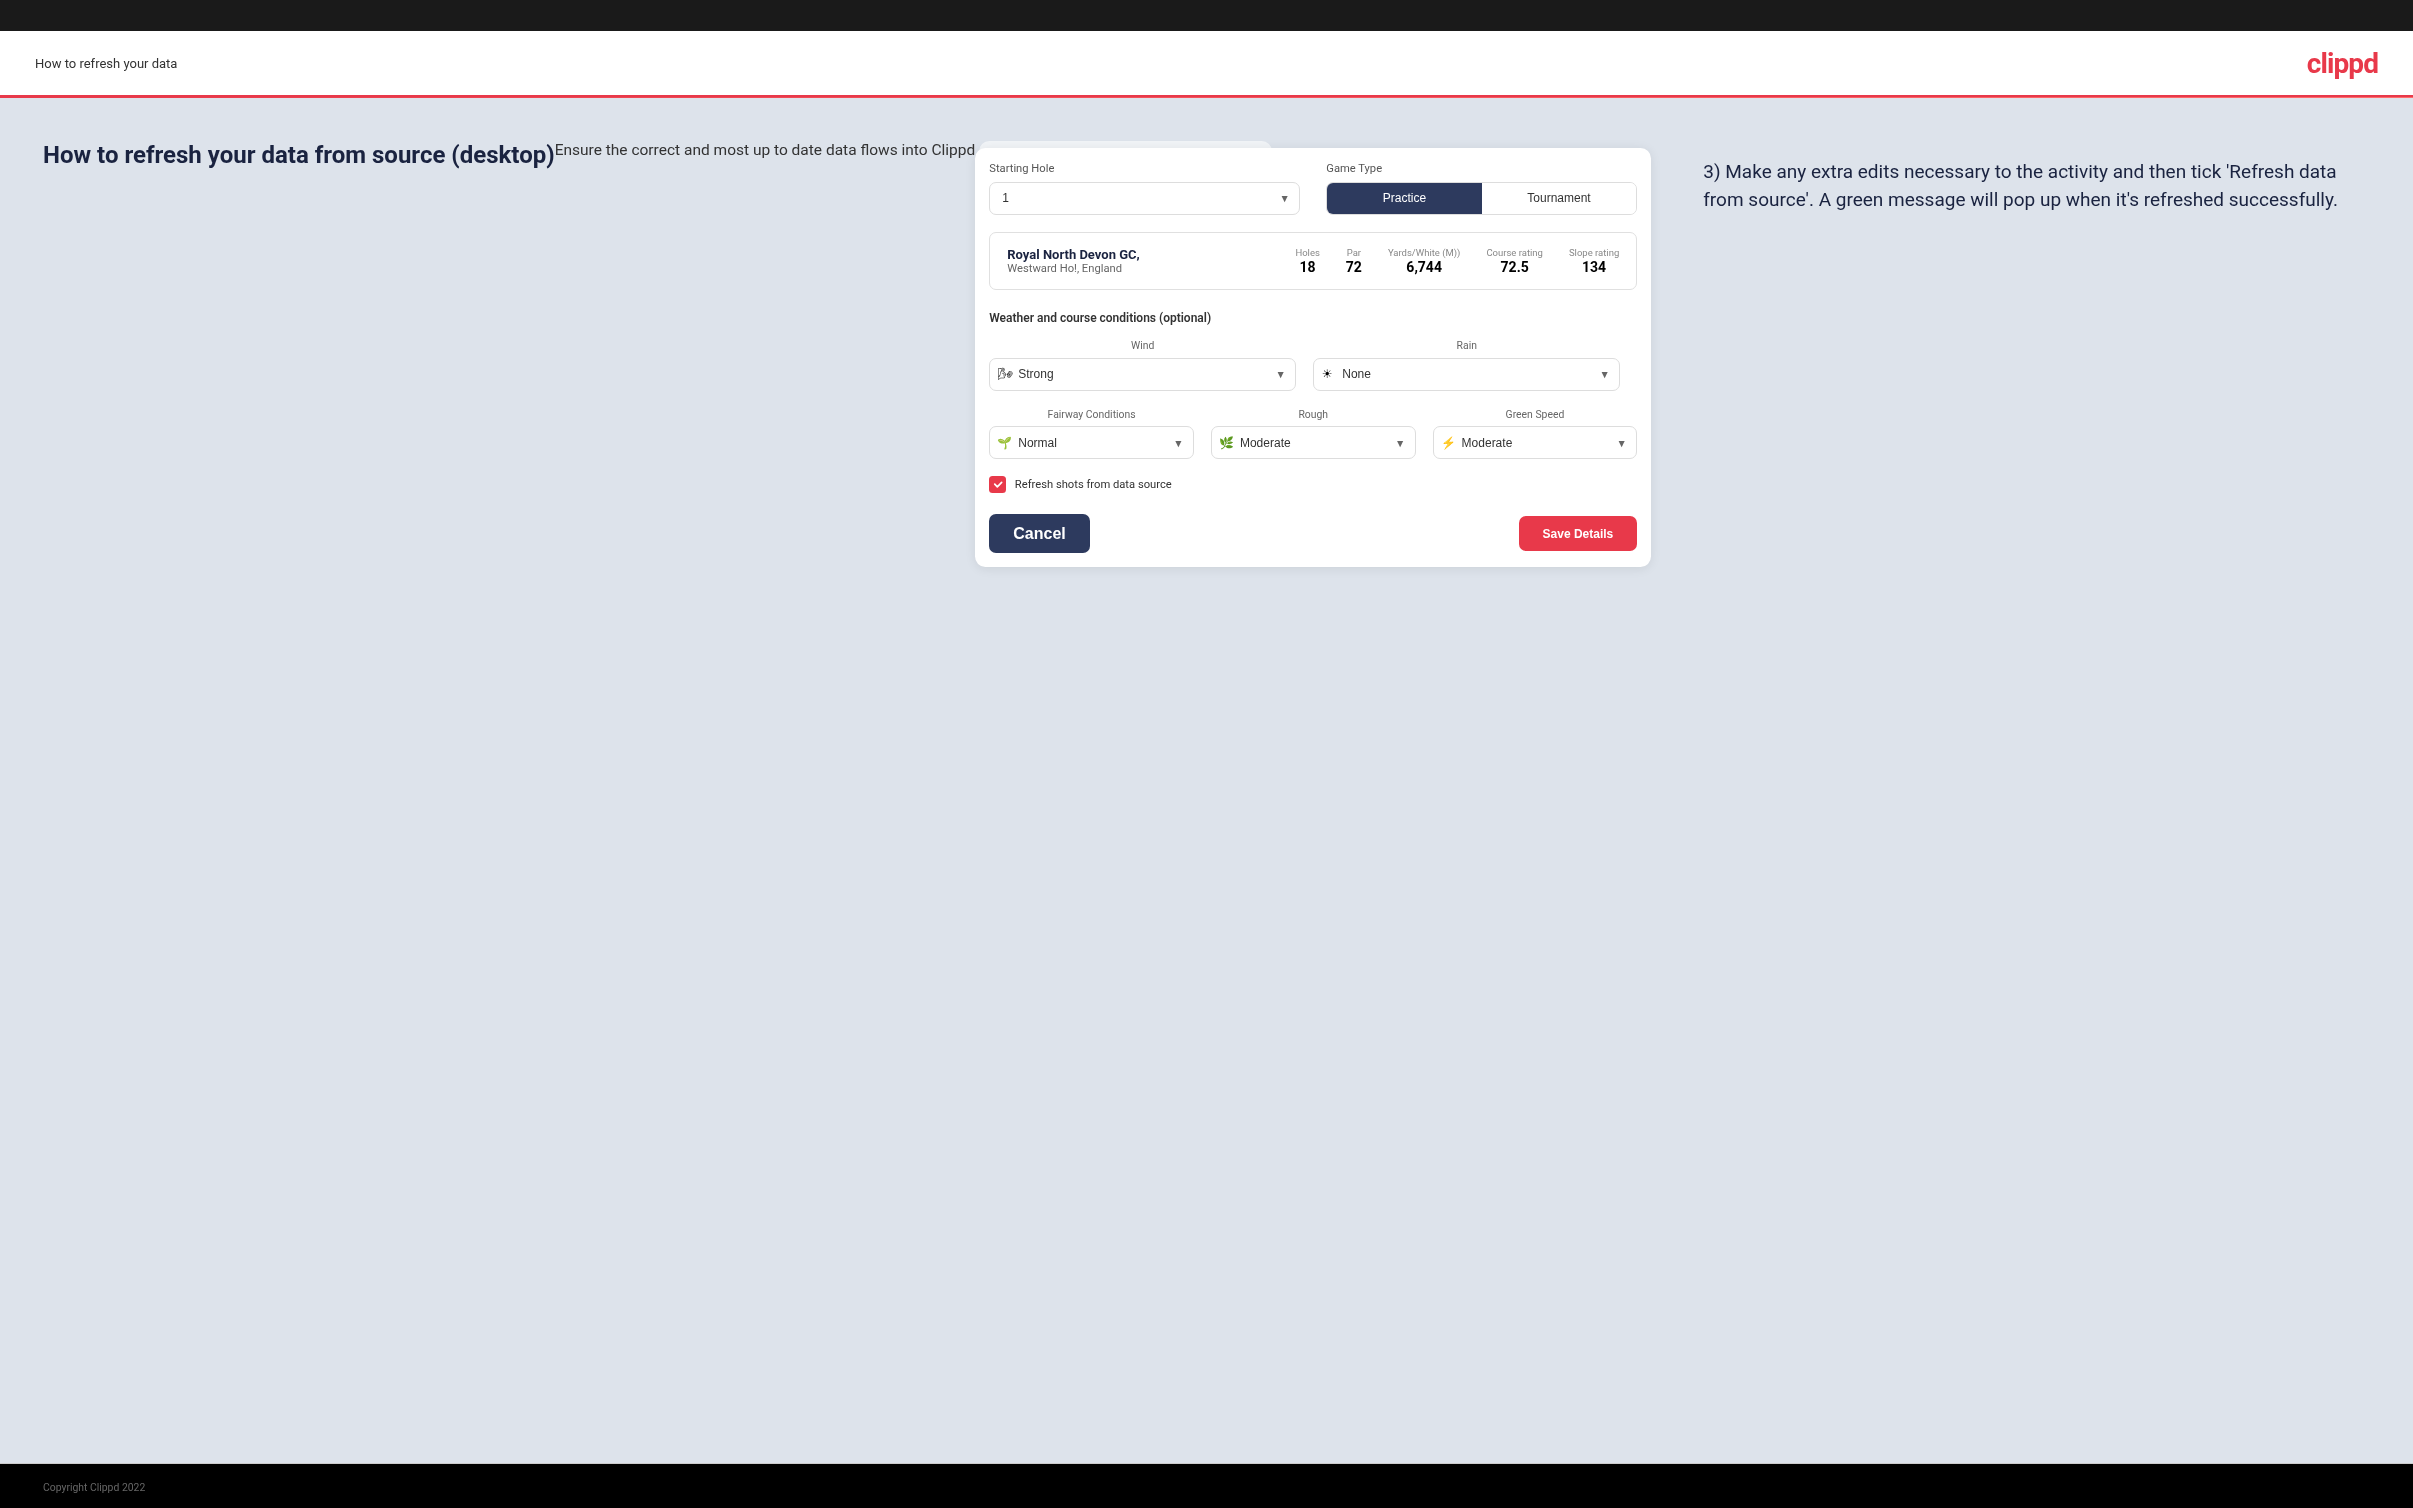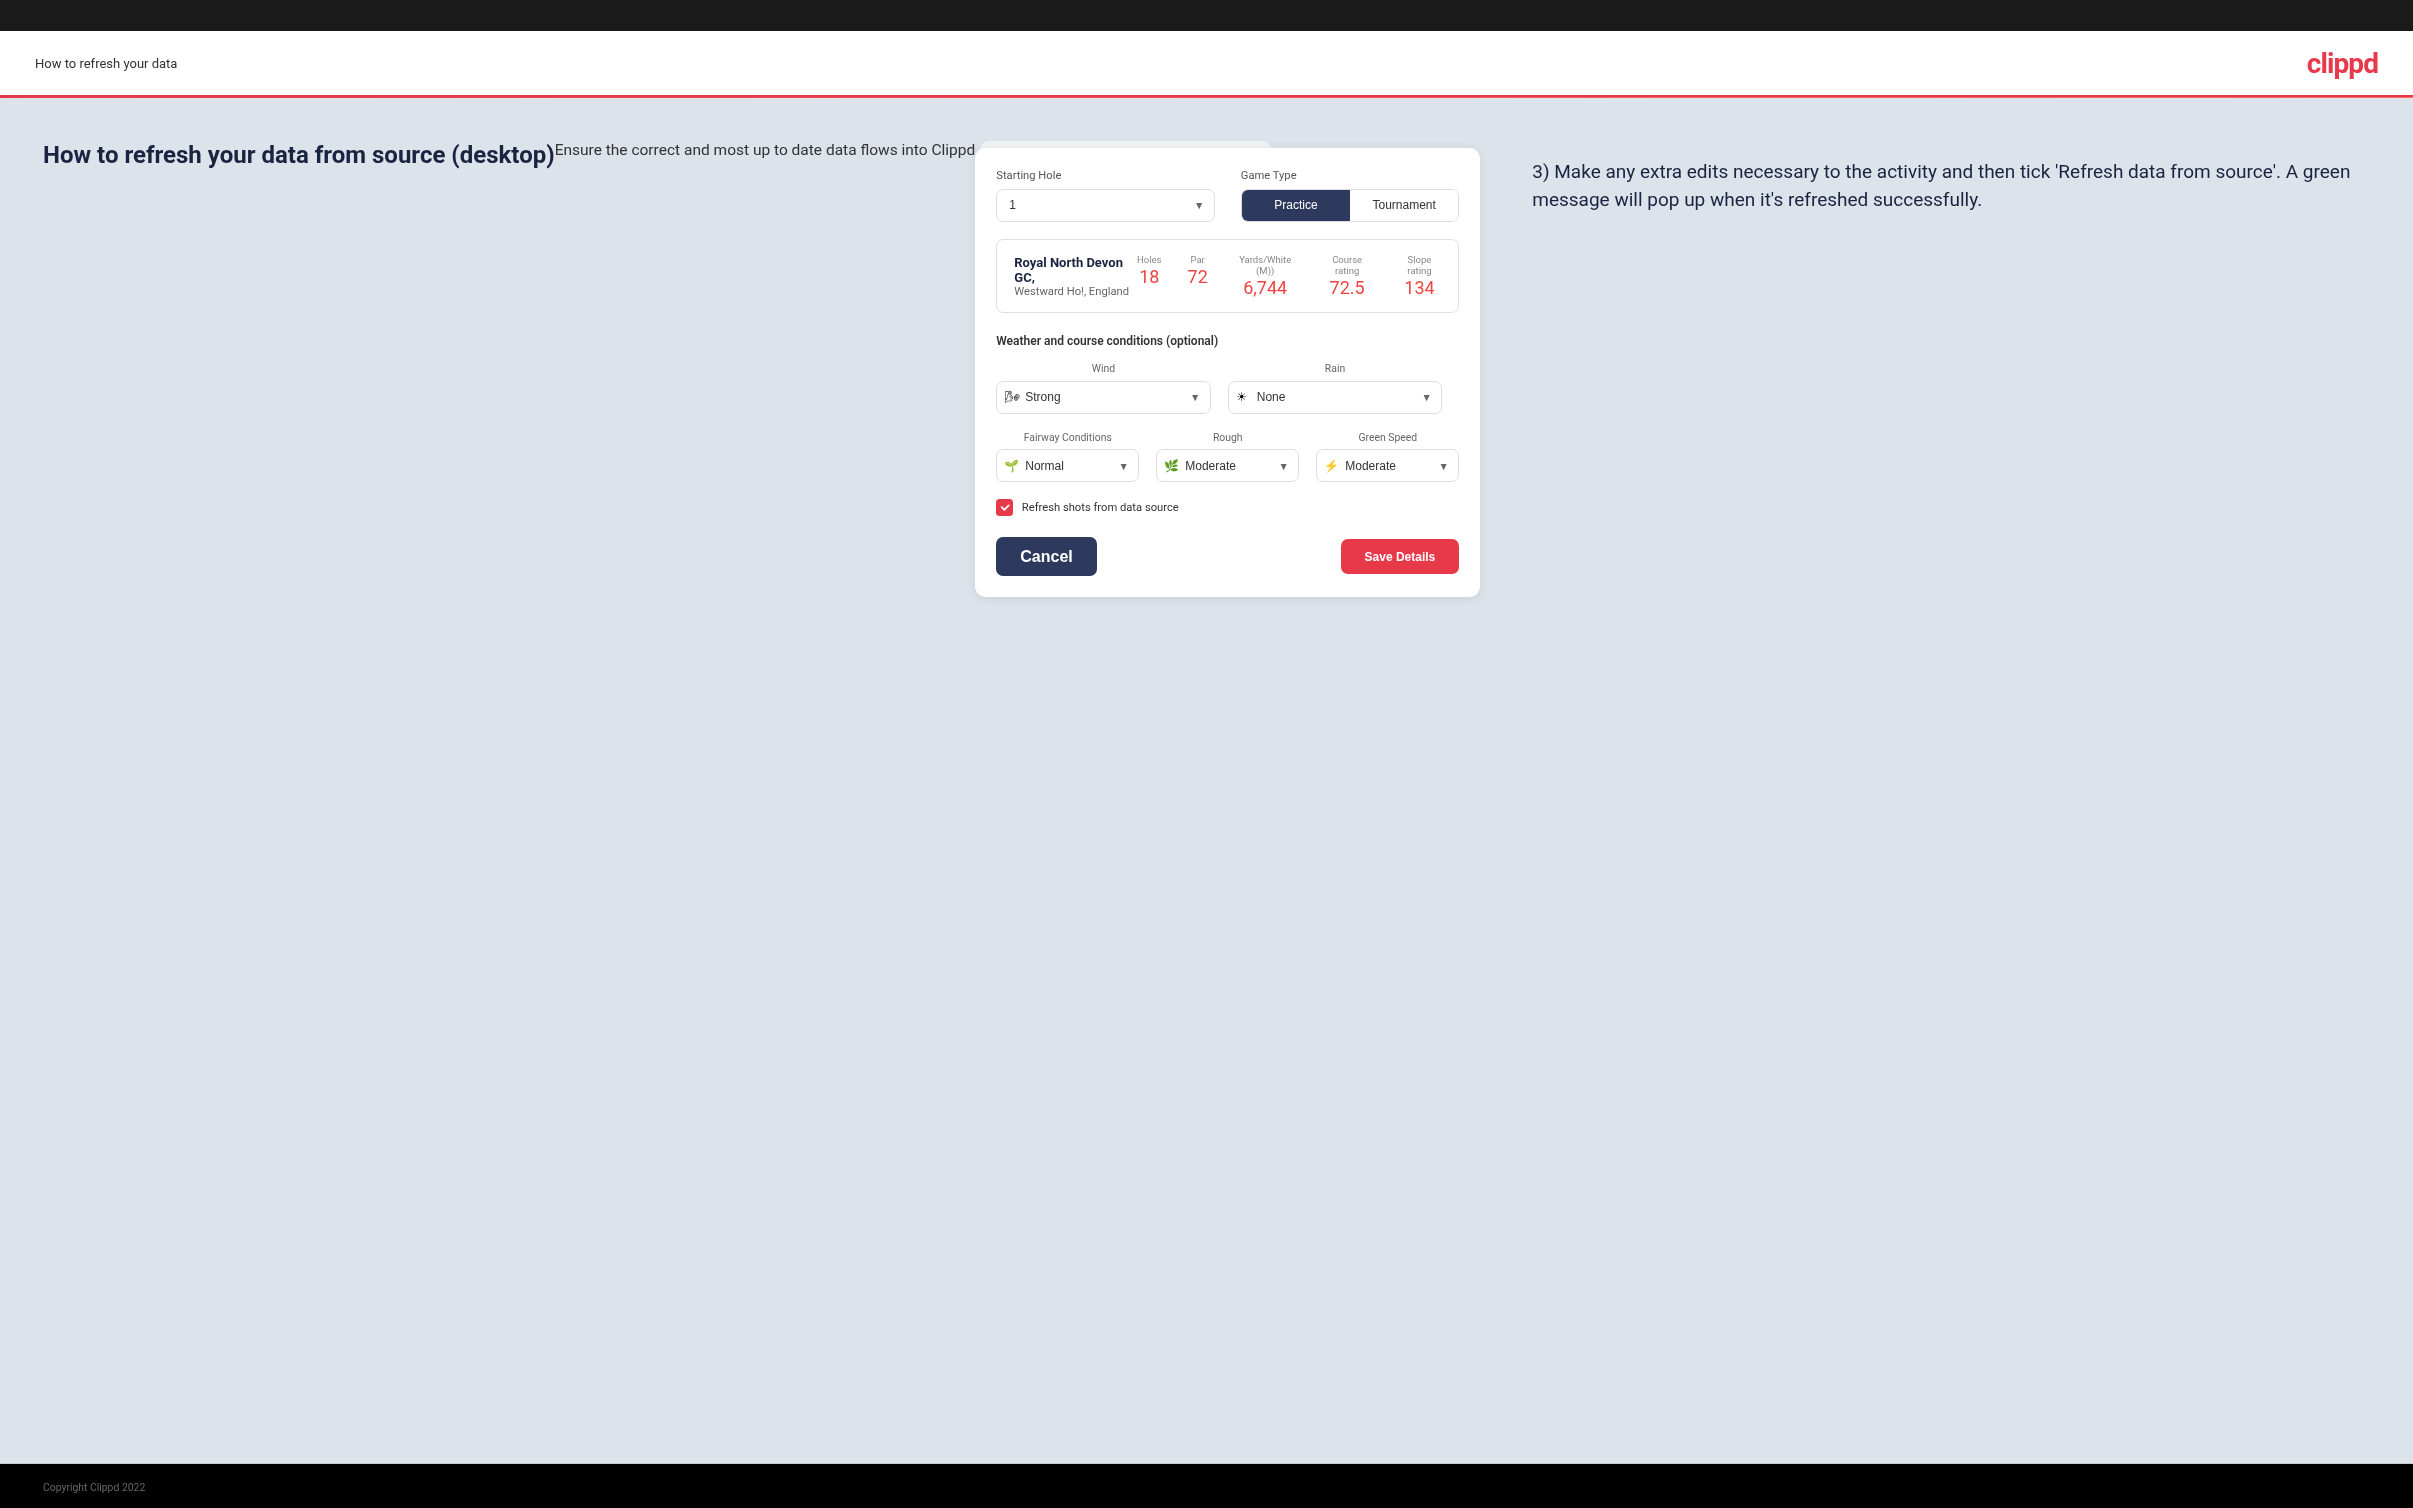--- a/index.html
+++ b/index.html
@@ -64,22 +64,22 @@
 
     .content-area {
       display: flex;
       gap: 52px;
       flex: 1;
     }
 
     .form-panel {
       background: #ffffff;
       border-radius: 10.4px;
-      padding: 21px;
-      width: 505px;
+      padding: 14px;
+      width: 676px;
       flex-shrink: 0;
       box-shadow: 0 1.7px 10.4px rgba(0,0,0,0.08);
     }
 
     .form-row {
       display: flex;
       gap: 26px;
       margin-bottom: 17px;
     }
 
@@ -177,23 +177,23 @@
     }
 
     .stat-label {
       font-size: 9.5px;
       color: #888;
       display: block;
       margin-bottom: 1.7px;
     }
 
     .stat-value {
-      font-size: 18px;
-      font-weight: 400;
-      color: #ef4444;
+      font-size: 14px;
+      font-weight: 700;
+      color: #000000;
     }
 
     .section-title {
       font-size: 12px;
       font-weight: 600;
       color: #333;
       margin-bottom: 14px;
     }
 
     .conditions-grid {

